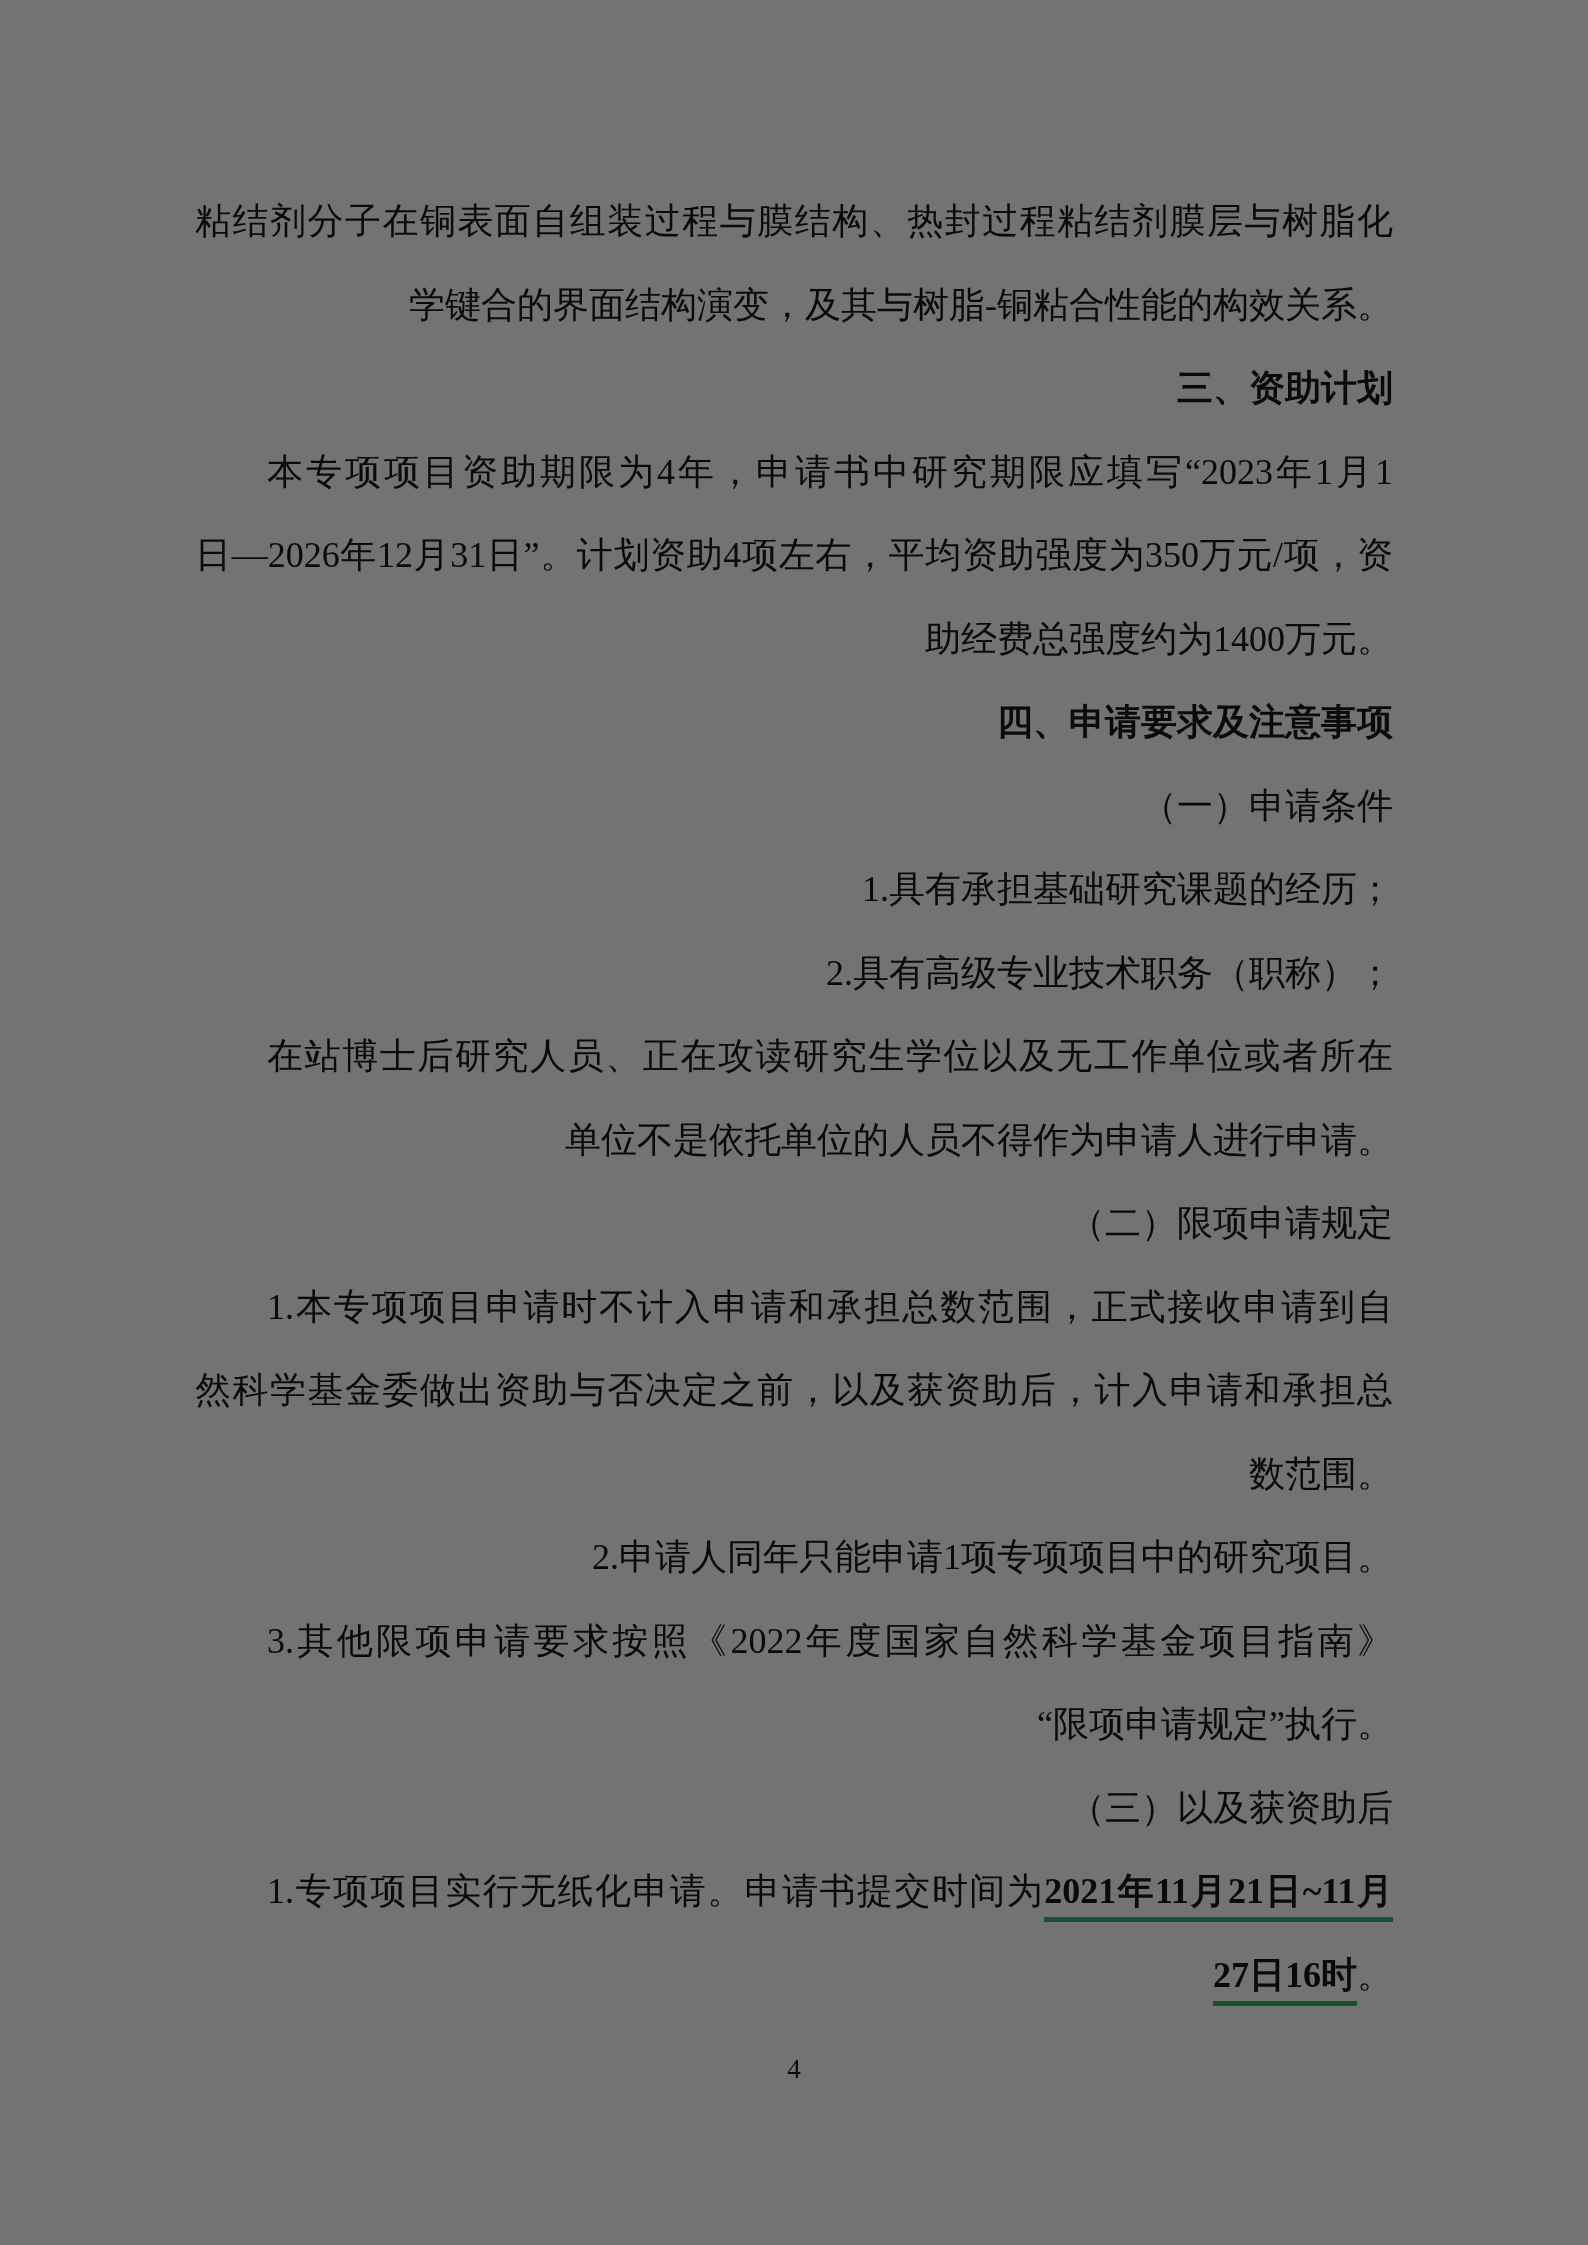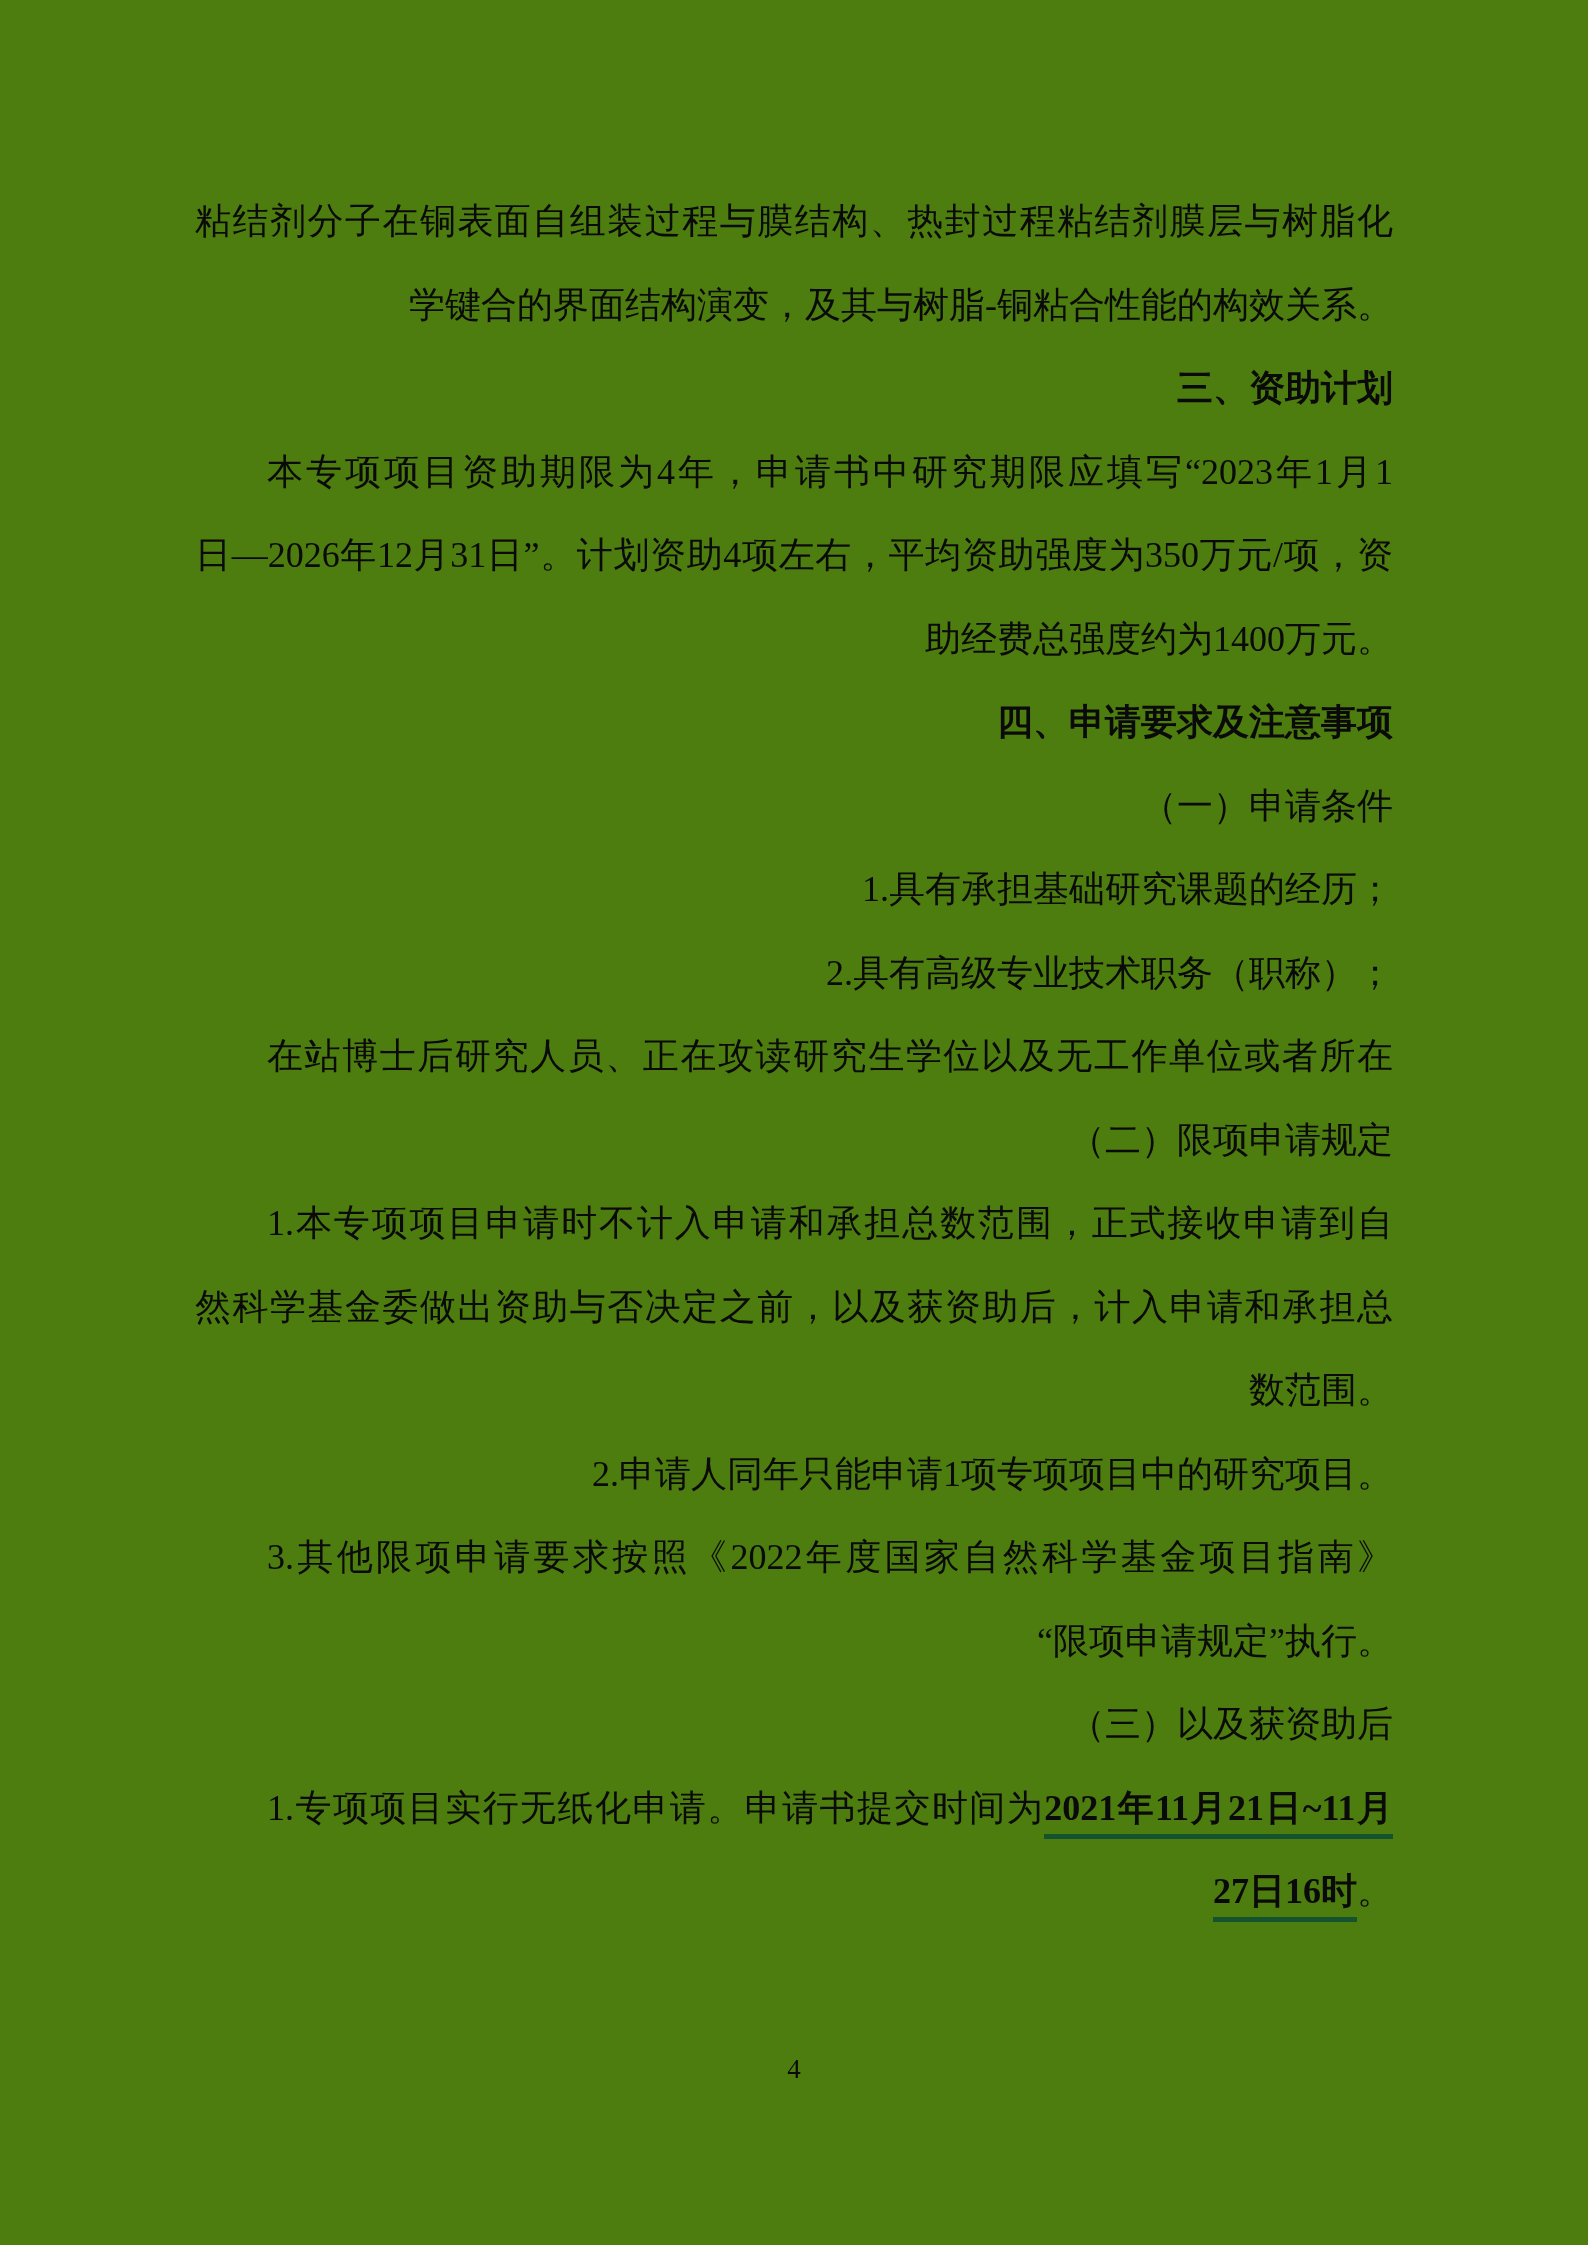--- a/index.html
+++ b/index.html
@@ -1,21 +1,21 @@
 <!DOCTYPE html>
 <html><head>
 <meta charset="utf-8">
 <style>
   * { margin: 0; padding: 0; box-sizing: border-box; }
   html, body { background: #ffffff; }
   .page {
     position: relative;
     width: 1588px;
     height: 2245px;
-    background: #4d7c0f;
+    background: #737373;
     overflow: hidden;
     font-family: "Liberation Serif", serif;
     color: #0a0a0a;
   }
   .content {
     position: absolute;
     left: 195px;
     top: 180px;
     width: 1198px;
     font-size: 36px;
@@ -62,20 +62,21 @@
     <div class="ln indent stretch">本专项项目资助期限为4年，申请书中研究期限应填写“2023年1月1</div>
     <div class="ln stretch">日—2026年12月31日”。计划资助4项左右，平均资助强度为350万元/项，资</div>
     <div class="ln">助经费总强度约为1400万元。</div>
 
     <div class="ln indent hd">四、申请要求及注意事项</div>
 
     <div class="ln indent">（一）申请条件</div>
     <div class="ln indent">1.具有承担基础研究课题的经历；</div>
     <div class="ln indent">2.具有高级专业技术职务（职称）；</div>
     <div class="ln indent stretch">在站博士后研究人员、正在攻读研究生学位以及无工作单位或者所在</div>
+    <div class="ln">单位不是依托单位的人员不得作为申请人进行申请。</div>
 
     <div class="ln indent">（二）限项申请规定</div>
     <div class="ln indent stretch">1.本专项项目申请时不计入申请和承担总数范围，正式接收申请到自</div>
     <div class="ln stretch">然科学基金委做出资助与否决定之前，以及获资助后，计入申请和承担总</div>
     <div class="ln">数范围。</div>
     <div class="ln indent">2.申请人同年只能申请1项专项项目中的研究项目。</div>
     <div class="ln indent stretch">3.其他限项申请要求按照《2022年度国家自然科学基金项目指南》</div>
     <div class="ln">“限项申请规定”执行。</div>
 
     <div class="ln indent">（三）以及获资助后</div>

